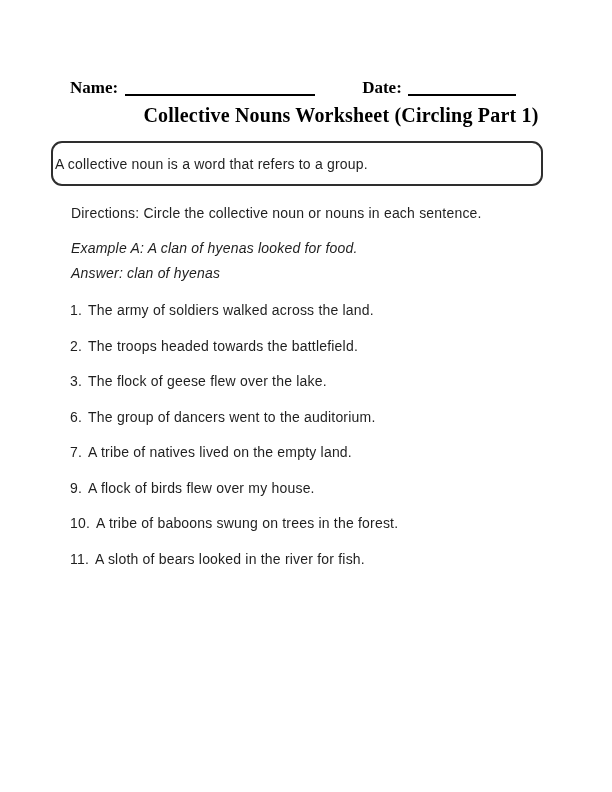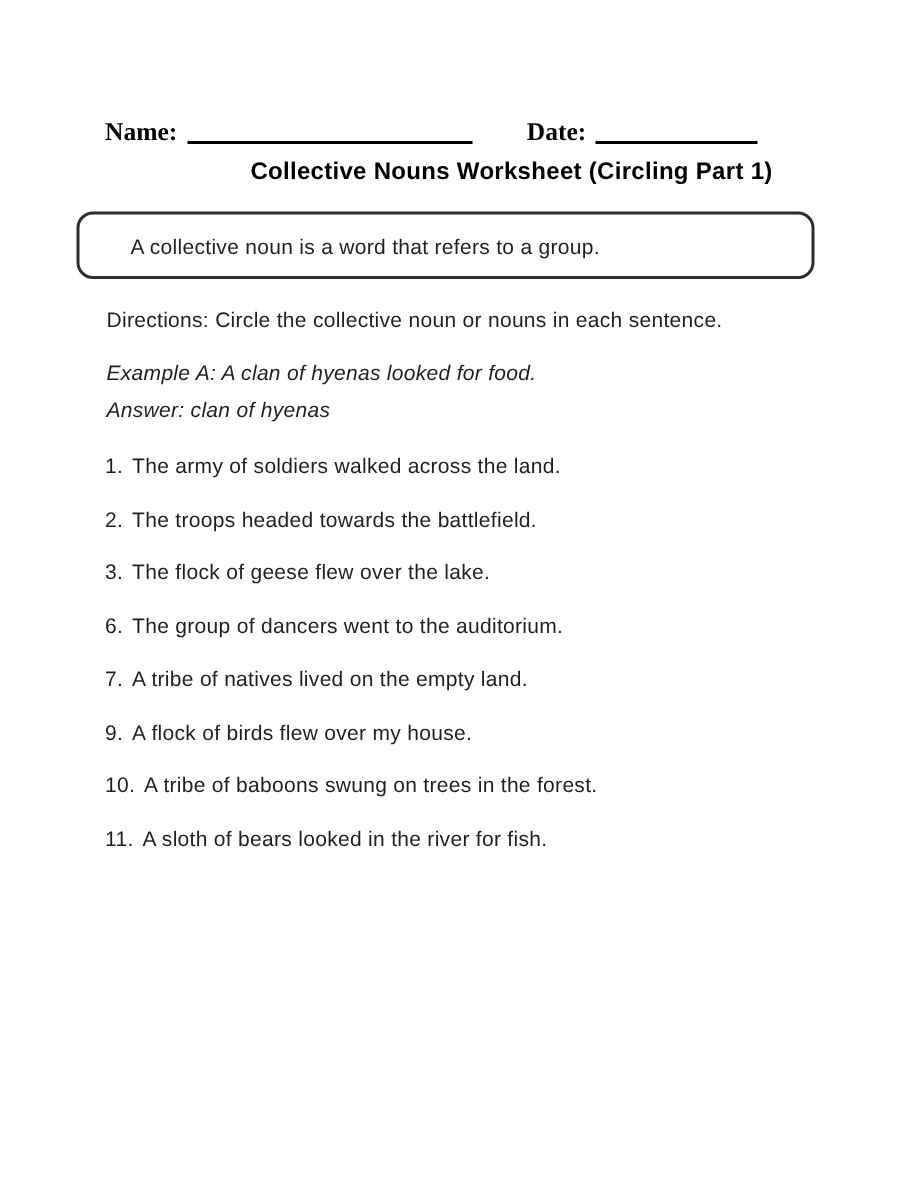--- a/index.html
+++ b/index.html
@@ -26,51 +26,52 @@
     font-size: 17px;
     color: #000000;
   }
   .blank-line {
     display: inline-block;
     border-bottom: 2px solid #000000;
     height: 14px;
     transform: translateY(2px);
   }
   .name-line { width: 190px; margin-left: 7px; }
-  .date-label { margin-left: 36px; }
+  .date-label { margin-left: 47px; }
   .date-line { width: 108px; margin-left: 6px; }
 
   
   .title {
     position: absolute;
     top: 105px;
     left: 70px;
     right: 0;
     margin: 0;
     text-align: center;
-    font-size: 16px;
+    font-size: 20px;
     font-weight: bold;
     letter-spacing: 0.2px;
     color: #000000;
     line-height: 20px;
+    font-family: Liberation Serif, serif;
   }
 
   
   .def-box {
     position: absolute;
     top: 141px;
     left: 51px;
     width: 492px;
     height: 45px;
     box-sizing: border-box;
     border: 2px solid #2e2e2e;
     border-radius: 11px;
     display: flex;
     align-items: center;
-    padding-left: 34px;
+    padding-left: 2px;
     font-size: 14px;
     letter-spacing: 0.2px;
   }
 
   .bodyline {
     position: absolute;
     left: 71px;
     right: 20px;
     margin: 0;
     font-size: 14px;

